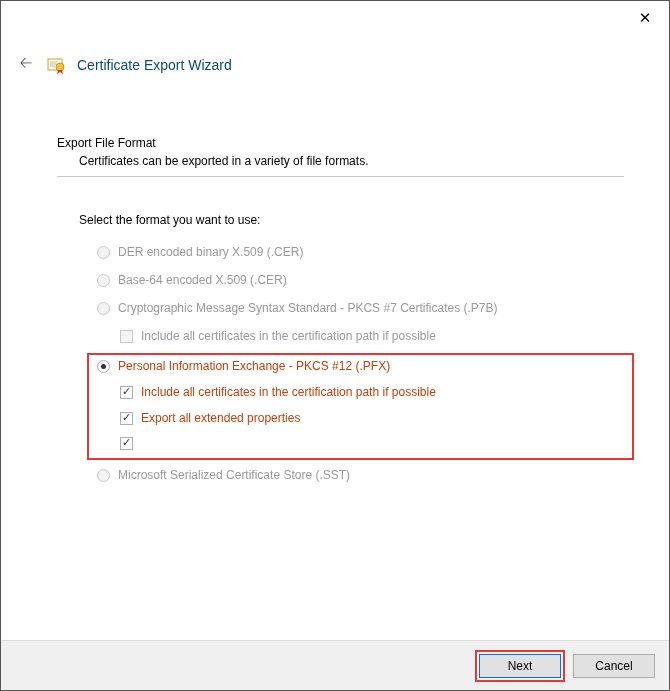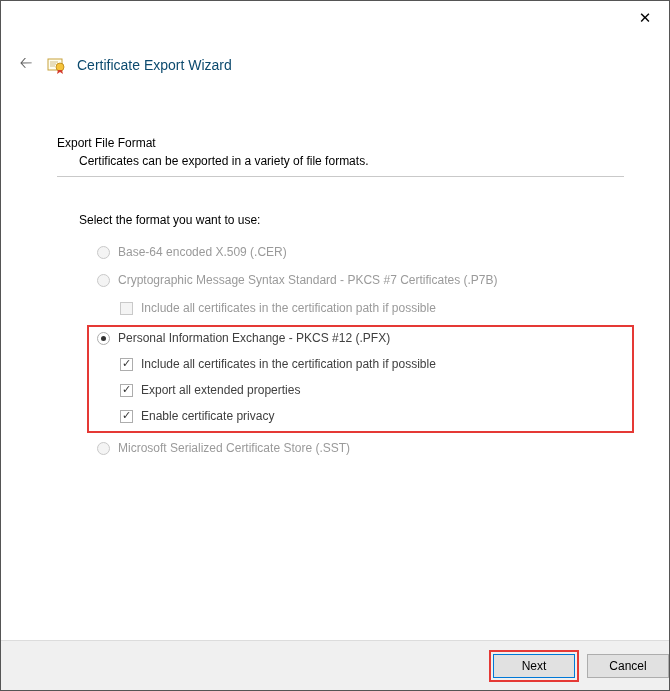--- a/index.html
+++ b/index.html
@@ -136,39 +136,39 @@
     .checkbox.checked::after {
       content: "✓";
       position: absolute;
       font-size: 11px;
       line-height: 11px;
       left: 1px;
       top: -1px;
       color: #333;
     }
     .row-disabled { color: #9a9a9a; }
-    .row-enabled { color: #404040; }
+    .row-enabled { color: #c2410c; }
     .sub-check {
       padding-left: 23px;
     }
     .highlight-box {
       border: 2px solid #e53935;
       margin: -4px -10px 8px -10px;
       padding: 4px 8px 6px 8px;
     }
     .highlight-box .radio-row { margin-bottom: 12px; }
     .highlight-box .radio-row:last-child { margin-bottom: 2px; }
     .footer {
       background: #f0f0f0;
       border-top: 1px solid #dcdcdc;
       height: 50px;
       display: flex;
       align-items: center;
       justify-content: flex-end;
-      padding-right: 0;
+      padding-right: 14px;
       gap: 8px;
     }
     .btn {
       width: 82px;
       height: 24px;
       background: #e1e1e1;
       border: 1px solid #adadad;
       font-size: 12px;
       font-family: inherit;
       cursor: default;
@@ -208,20 +208,24 @@
 
   <div class="content">
     <div class="heading">Export File Format</div>
     <div class="subheading">Certificates can be exported in a variety of file formats.</div>
     <hr class="hr">
 
     <div class="select-label">Select the format you want to use:</div>
 
     <div class="options">
 
+      <div class="radio-row row-disabled">
+        <span class="radio disabled"></span>
+        <span>DER encoded binary X.509 (.CER)</span>
+      </div>
 
       <div class="radio-row row-disabled">
         <span class="radio disabled"></span>
         <span>Base-64 encoded X.509 (.CER)</span>
       </div>
 
       <div class="radio-row row-disabled">
         <span class="radio disabled"></span>
         <span>Cryptographic Message Syntax Standard - PKCS #7 Certificates (.P7B)</span>
       </div>
@@ -238,21 +242,20 @@
         <div class="radio-row row-enabled sub-check">
           <span class="checkbox checked"></span>
           <span>Include all certificates in the certification path if possible</span>
         </div>
         <div class="radio-row row-enabled sub-check">
           <span class="checkbox checked"></span>
           <span>Export all extended properties</span>
         </div>
         <div class="radio-row row-enabled sub-check">
           <span class="checkbox checked"></span>
-          <span>Enable certificate privacy</span>
         </div>
       </div>
 
       <div class="radio-row row-disabled">
         <span class="radio disabled"></span>
         <span>Microsoft Serialized Certificate Store (.SST)</span>
       </div>
 
     </div>
   </div>

